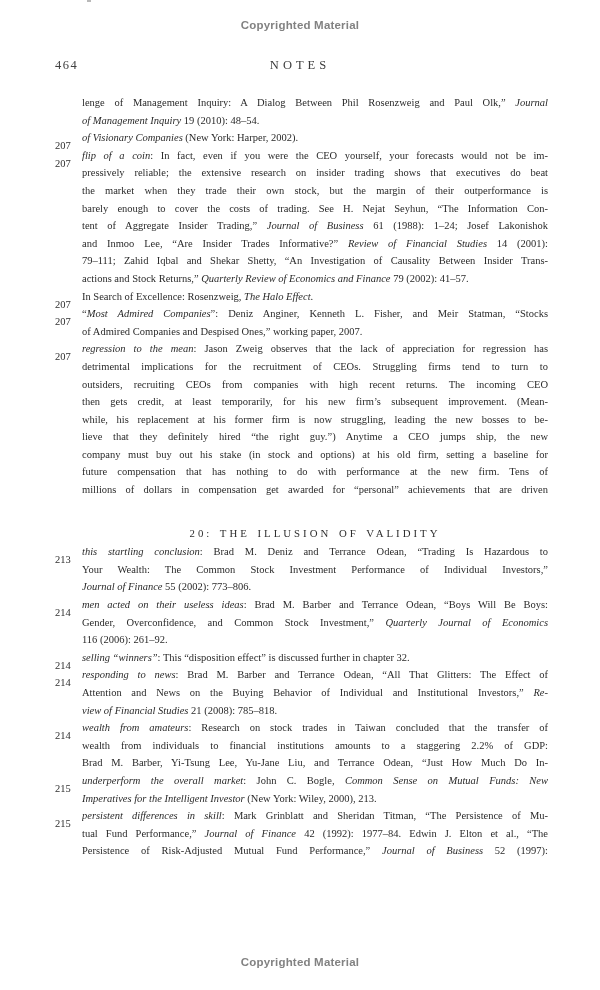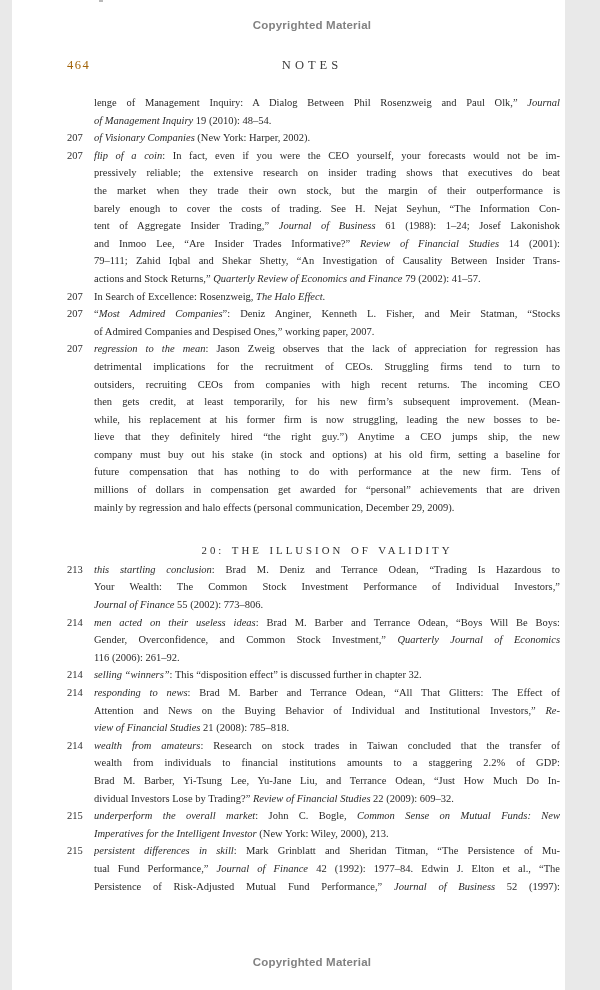--- a/index.html
+++ b/index.html
@@ -1,23 +1,22 @@
 <!DOCTYPE html>
 <html><head>
 <meta charset="utf-8">
 <style>
   html,body{margin:0;padding:0;background:#e9e9e9;}
   .page{
     position:relative;
-    width:553px;height:990px;
+    width:600px;height:990px;
     background:#ffffff;
     overflow:hidden;
     font-family:"Liberation Serif","DejaVu Serif",serif;
     color:#2a2a2a;
-    margin-left:12px;
   }
   .copyright{
     position:absolute;left:0;width:600px;
     text-align:center;
     font-family:"Liberation Sans","DejaVu Sans",sans-serif;
     font-weight:700;
     font-size:11.5px;
     color:#828282;
     letter-spacing:0.2px;
   }
@@ -25,34 +24,34 @@
   .copyright.bottom{top:956px;}
   .speck{
     position:absolute;left:87px;top:0;width:4px;height:2px;
     background:#b9b9b9;
   }
   .header-row{
     position:absolute;top:58px;left:0;width:600px;height:16px;
   }
   .page-number{
     position:absolute;left:55px;top:0;
-    font-size:12.5px;letter-spacing:1.5px;color:#a16207;
+    font-size:12.5px;letter-spacing:1.5px;color:#404040;
   }
   .running-head{
     display:block;text-align:center;
     font-size:12.5px;letter-spacing:4px;color:#3a3a3a;
   }
   .notes-body{
     position:absolute;left:82px;top:94px;width:466px;
     font-size:10.5px;
     line-height:17.6px;
   }
   .entry{position:relative;}
   .entry .num{
-    position:absolute;left:-27px;top:0;
+    position:absolute;left:-27px;top:8px;
     line-height:17.6px;
     color:#2f2f2f;
   }
   .line{
     max-height:17.6px;overflow:hidden;
     text-align:left;
   }
   .line.j{
     text-align:justify;
     text-align-last:justify;
@@ -114,21 +113,20 @@
         <span class="num">207</span>
         <div class="line j"><i>regression to the mean</i><span>: Jason Zweig observes that the lack of appreciation for regression has</span></div>
         <div class="line j"><span>detrimental implications for the recruitment of CEOs. Struggling firms tend to turn to</span></div>
         <div class="line j"><span>outsiders, recruiting CEOs from companies with high recent returns. The incoming CEO</span></div>
         <div class="line j"><span>then gets credit, at least temporarily, for his new firm’s subsequent improvement. (Mean-</span></div>
         <div class="line j"><span>while, his replacement at his former firm is now struggling, leading the new bosses to be-</span></div>
         <div class="line j"><span>lieve that they definitely hired “the right guy.”) Anytime a CEO jumps ship, the new</span></div>
         <div class="line j"><span>company must buy out his stake (in stock and options) at his old firm, setting a baseline for</span></div>
         <div class="line j"><span>future compensation that has nothing to do with performance at the new firm. Tens of</span></div>
         <div class="line j"><span>millions of dollars in compensation get awarded for “personal” achievements that are driven</span></div>
-        <div class="line"><span>mainly by regression and halo effects (personal communication, December 29, 2009).</span></div>
       </div>
       <div class="section-heading">20: THE ILLUSION OF VALIDITY</div>
       <div class="entry">
         <span class="num">213</span>
         <div class="line j"><i>this startling conclusion</i><span>: Brad M. Deniz and Terrance Odean, “Trading Is Hazardous to</span></div>
         <div class="line j"><span>Your Wealth: The Common Stock Investment Performance of Individual Investors,”</span></div>
         <div class="line"><i>Journal of Finance</i><span> 55 (2002): 773–806.</span></div>
       </div>
       <div class="entry">
         <span class="num">214</span>
@@ -144,21 +142,20 @@
         <span class="num">214</span>
         <div class="line j"><i>responding to news</i><span>: Brad M. Barber and Terrance Odean, “All That Glitters: The Effect of</span></div>
         <div class="line j"><span>Attention and News on the Buying Behavior of Individual and Institutional Investors,” </span><i>Re-</i></div>
         <div class="line"><i>view of Financial Studies</i><span> 21 (2008): 785–818.</span></div>
       </div>
       <div class="entry">
         <span class="num">214</span>
         <div class="line j"><i>wealth from amateurs</i><span>: Research on stock trades in Taiwan concluded that the transfer of</span></div>
         <div class="line j"><span>wealth from individuals to financial institutions amounts to a staggering 2.2% of GDP:</span></div>
         <div class="line j"><span>Brad M. Barber, Yi-Tsung Lee, Yu-Jane Liu, and Terrance Odean, “Just How Much Do In-</span></div>
-        <div class="line"><span>dividual Investors Lose by Trading?” </span><i>Review of Financial Studies</i><span> 22 (2009): 609–32.</span></div>
       </div>
       <div class="entry">
         <span class="num">215</span>
         <div class="line j"><i>underperform the overall market</i><span>: John C. Bogle, </span><i>Common Sense on Mutual Funds: New</i></div>
         <div class="line"><i>Imperatives for the Intelligent Investor</i><span> (New York: Wiley, 2000), 213.</span></div>
       </div>
       <div class="entry">
         <span class="num">215</span>
         <div class="line j"><i>persistent differences in skill</i><span>: Mark Grinblatt and Sheridan Titman, “The Persistence of Mu-</span></div>
         <div class="line j"><span>tual Fund Performance,” </span><i>Journal of Finance</i><span> 42 (1992): 1977–84. Edwin J. Elton et al., “The</span></div>

